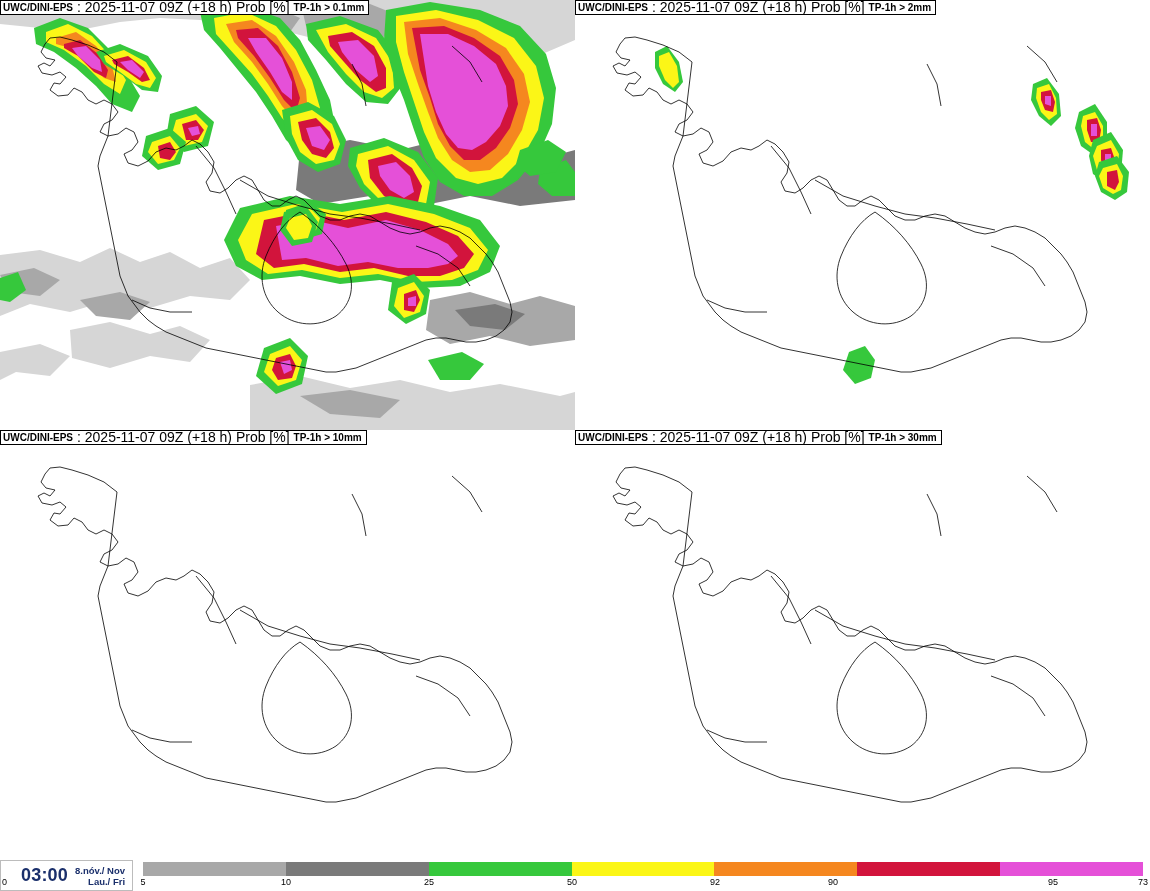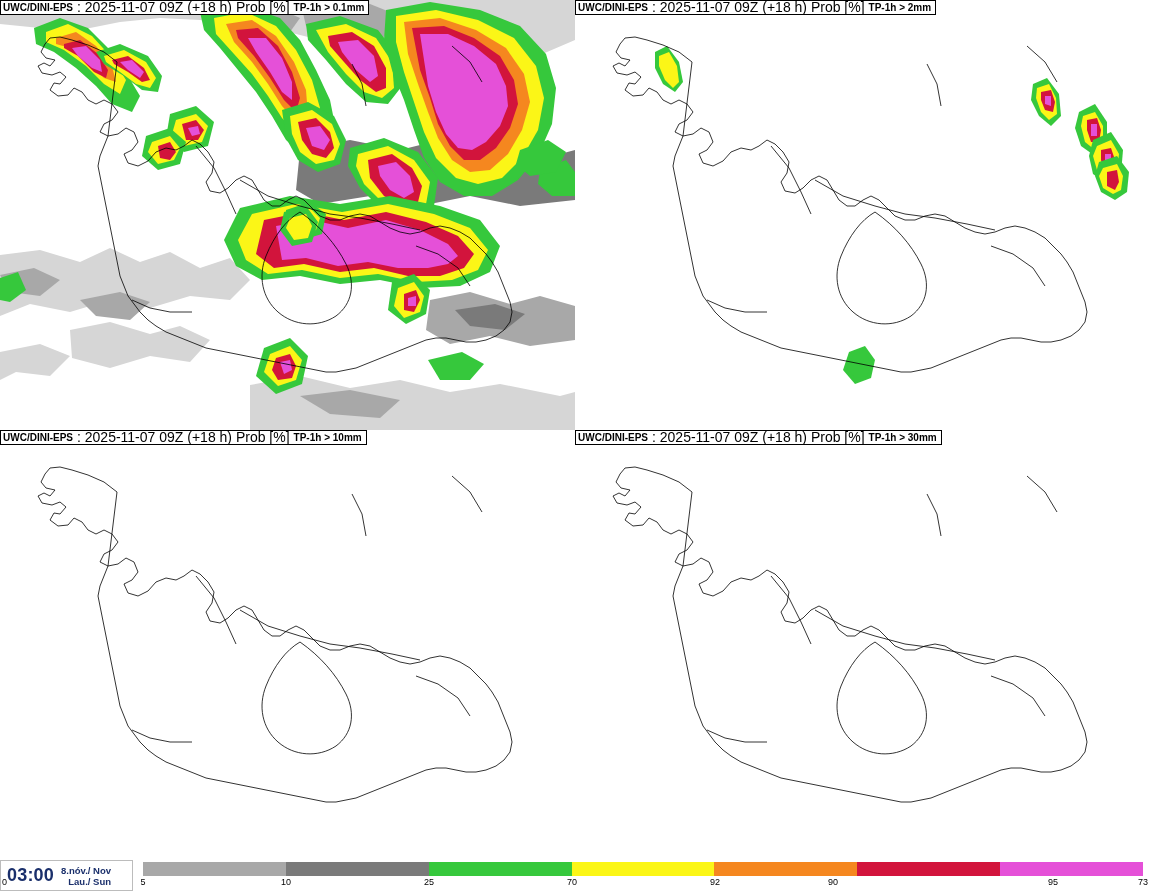--- a/index.html
+++ b/index.html
@@ -97,21 +97,21 @@
     border: 1px solid #bcbcbc;
     box-sizing: border-box;
     display: flex;
     align-items: center;
     background: #ffffff;
   }
   .time-hhmm {
     font-size: 18px;
     font-weight: bold;
     color: #1a2f6b;
-    padding-left: 6px;
+    padding-left: 20px;
     letter-spacing: 0.2px;
   }
   .time-dates {
     padding-left: 7px;
     line-height: 11px;
     text-align: right;
   }
   .time-date {
     font-size: 9.5px;
     font-weight: bold;
@@ -415,40 +415,40 @@
     </div>
 
   </div>
 
   <div class="bottombar">
 
     <div class="timebox">
       <div class="time-hhmm">03:00</div>
       <div class="time-dates">
         <div class="time-date">8.nóv./ Nov</div>
-        <div class="time-day">Lau./ Sun</div>
+        <div class="time-day">Lau./ Fri</div>
       </div>
     </div>
 
     <div class="colorbar-wrap">
       <span class="cb-zero">0</span>
       <div class="cb-strip">
         <div class="cb-seg" style="background:#a8a8a8"></div>
         <div class="cb-seg" style="background:#7a7a7a"></div>
         <div class="cb-seg" style="background:#36c83c"></div>
         <div class="cb-seg" style="background:#fbf617"></div>
         <div class="cb-seg" style="background:#f5871f"></div>
         <div class="cb-seg" style="background:#d2143c"></div>
         <div class="cb-seg" style="background:#e550d8"></div>
       </div>
       <div class="cb-labels">
         <span class="cb-label" style="left:6px">5</span>
         <span class="cb-label" style="left:149px">10</span>
         <span class="cb-label" style="left:292px">25</span>
-        <span class="cb-label" style="left:435px">70</span>
+        <span class="cb-label" style="left:435px">50</span>
         <span class="cb-label" style="left:578px">92</span>
         <span class="cb-label" style="left:696px">90</span>
         <span class="cb-label" style="left:916px">95</span>
         <span class="cb-label" style="left:1006px">73</span>
       </div>
     </div>
 
   </div>
 </div>
 

